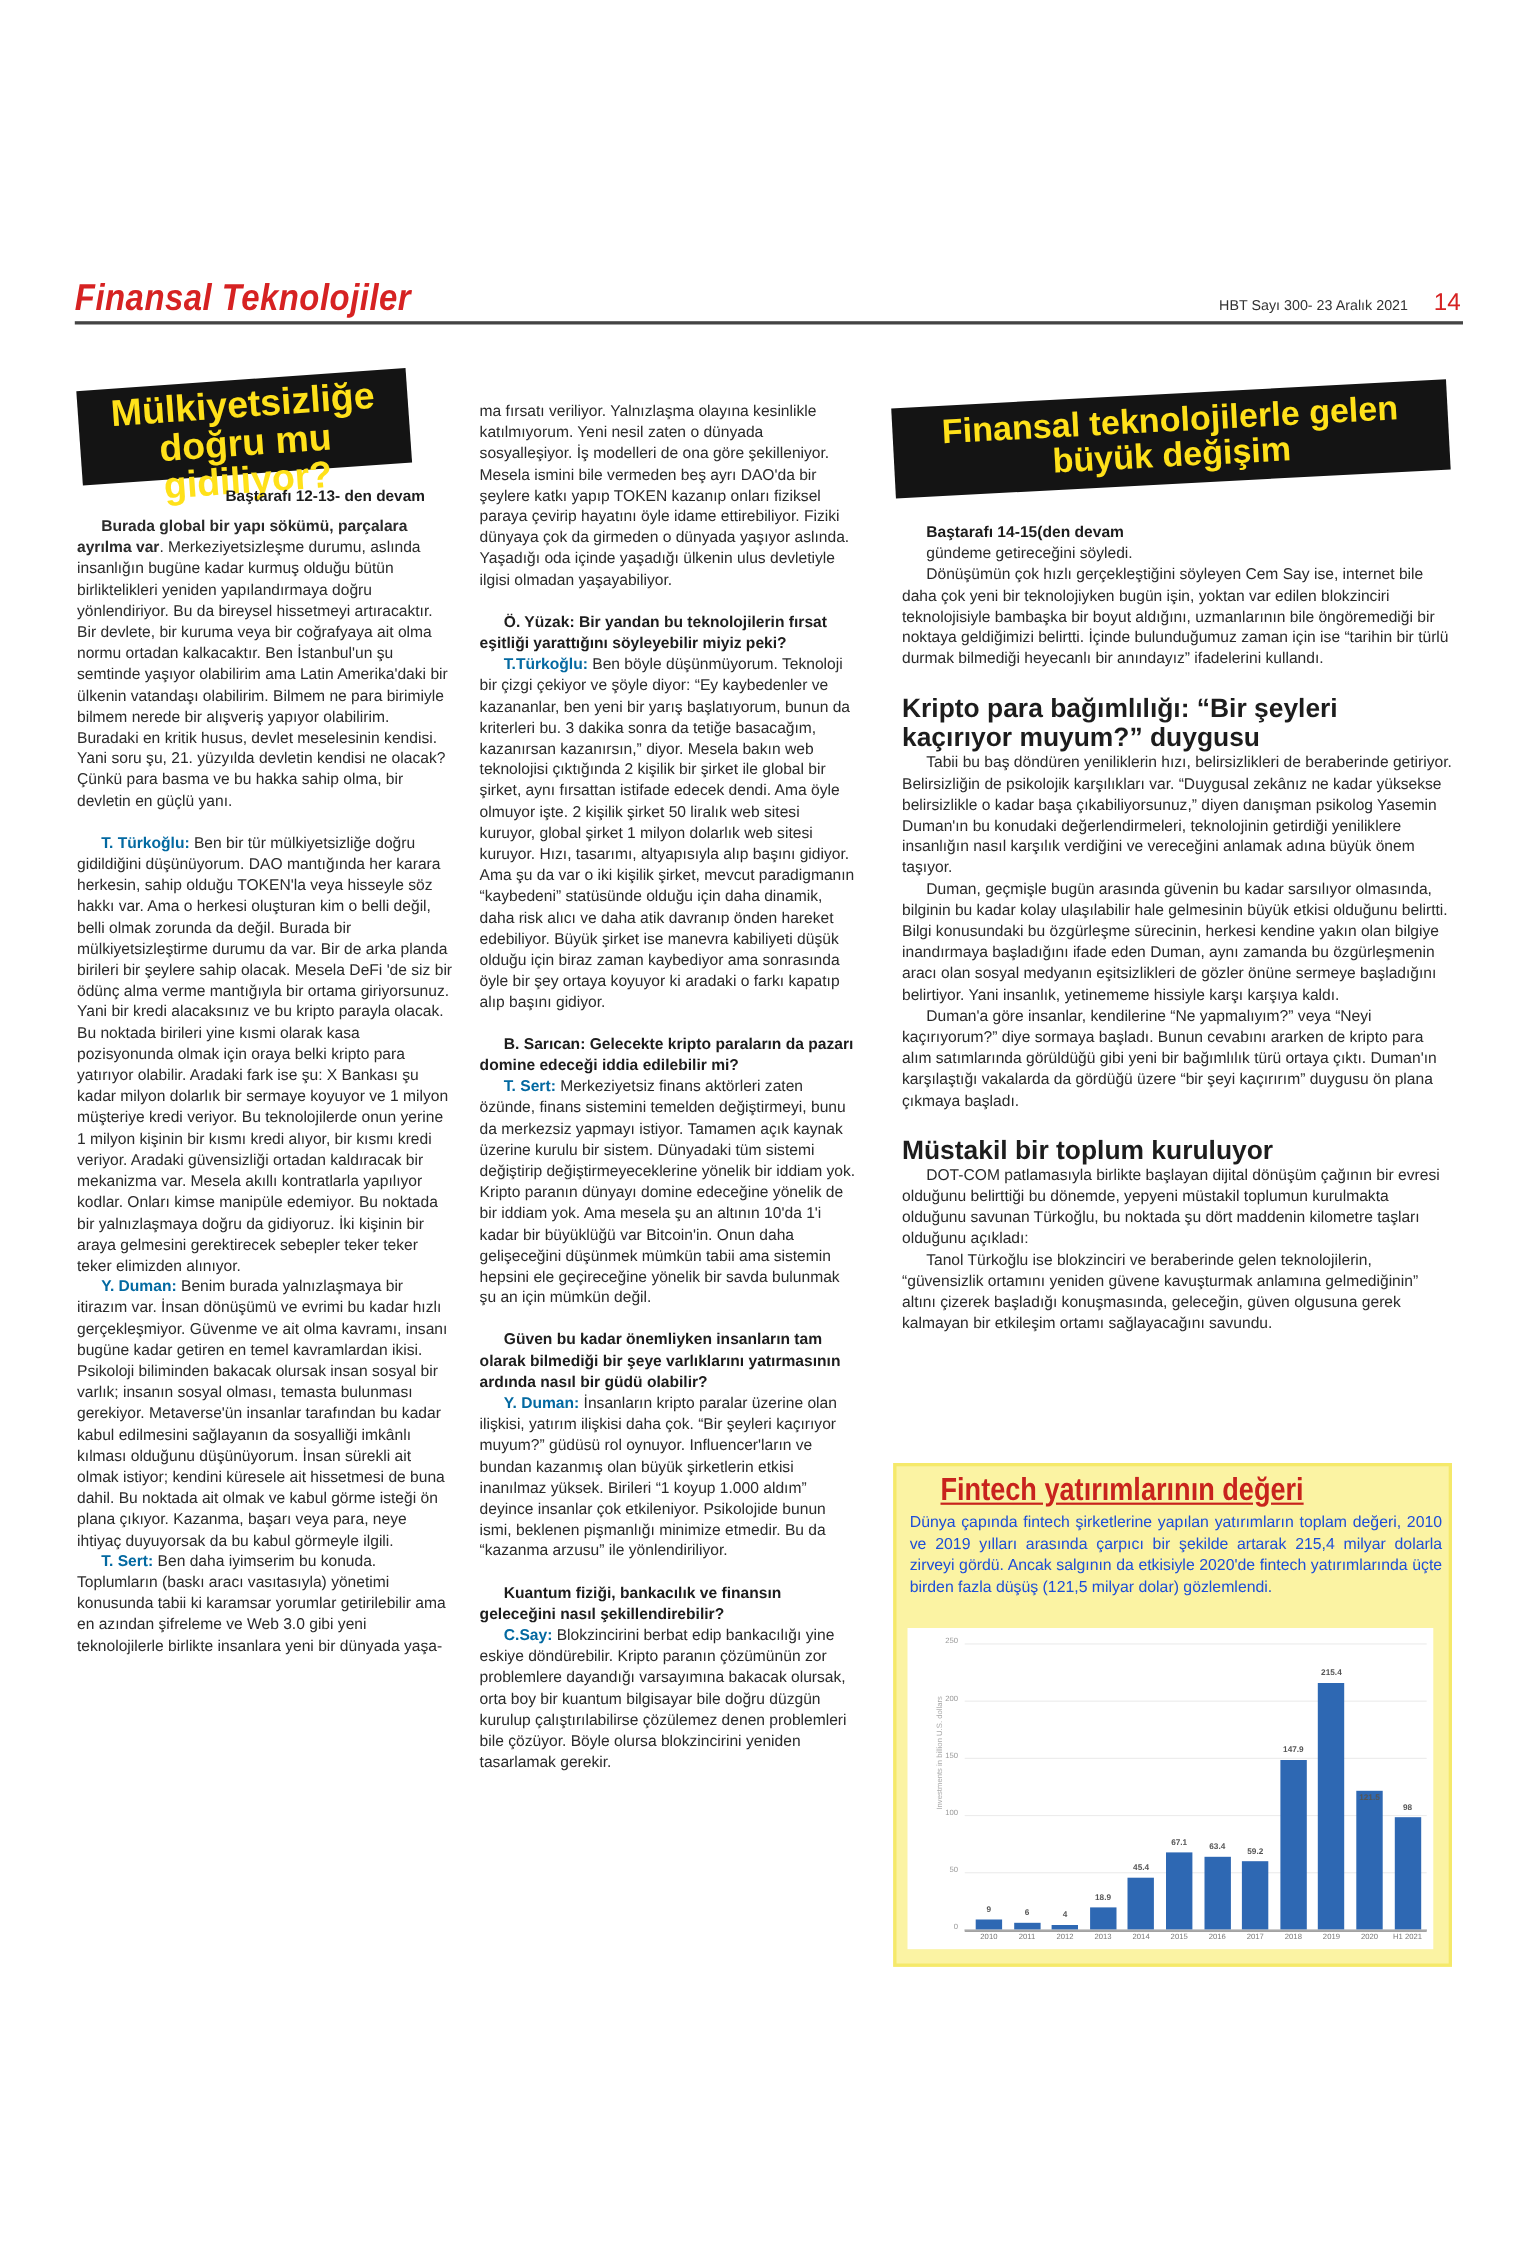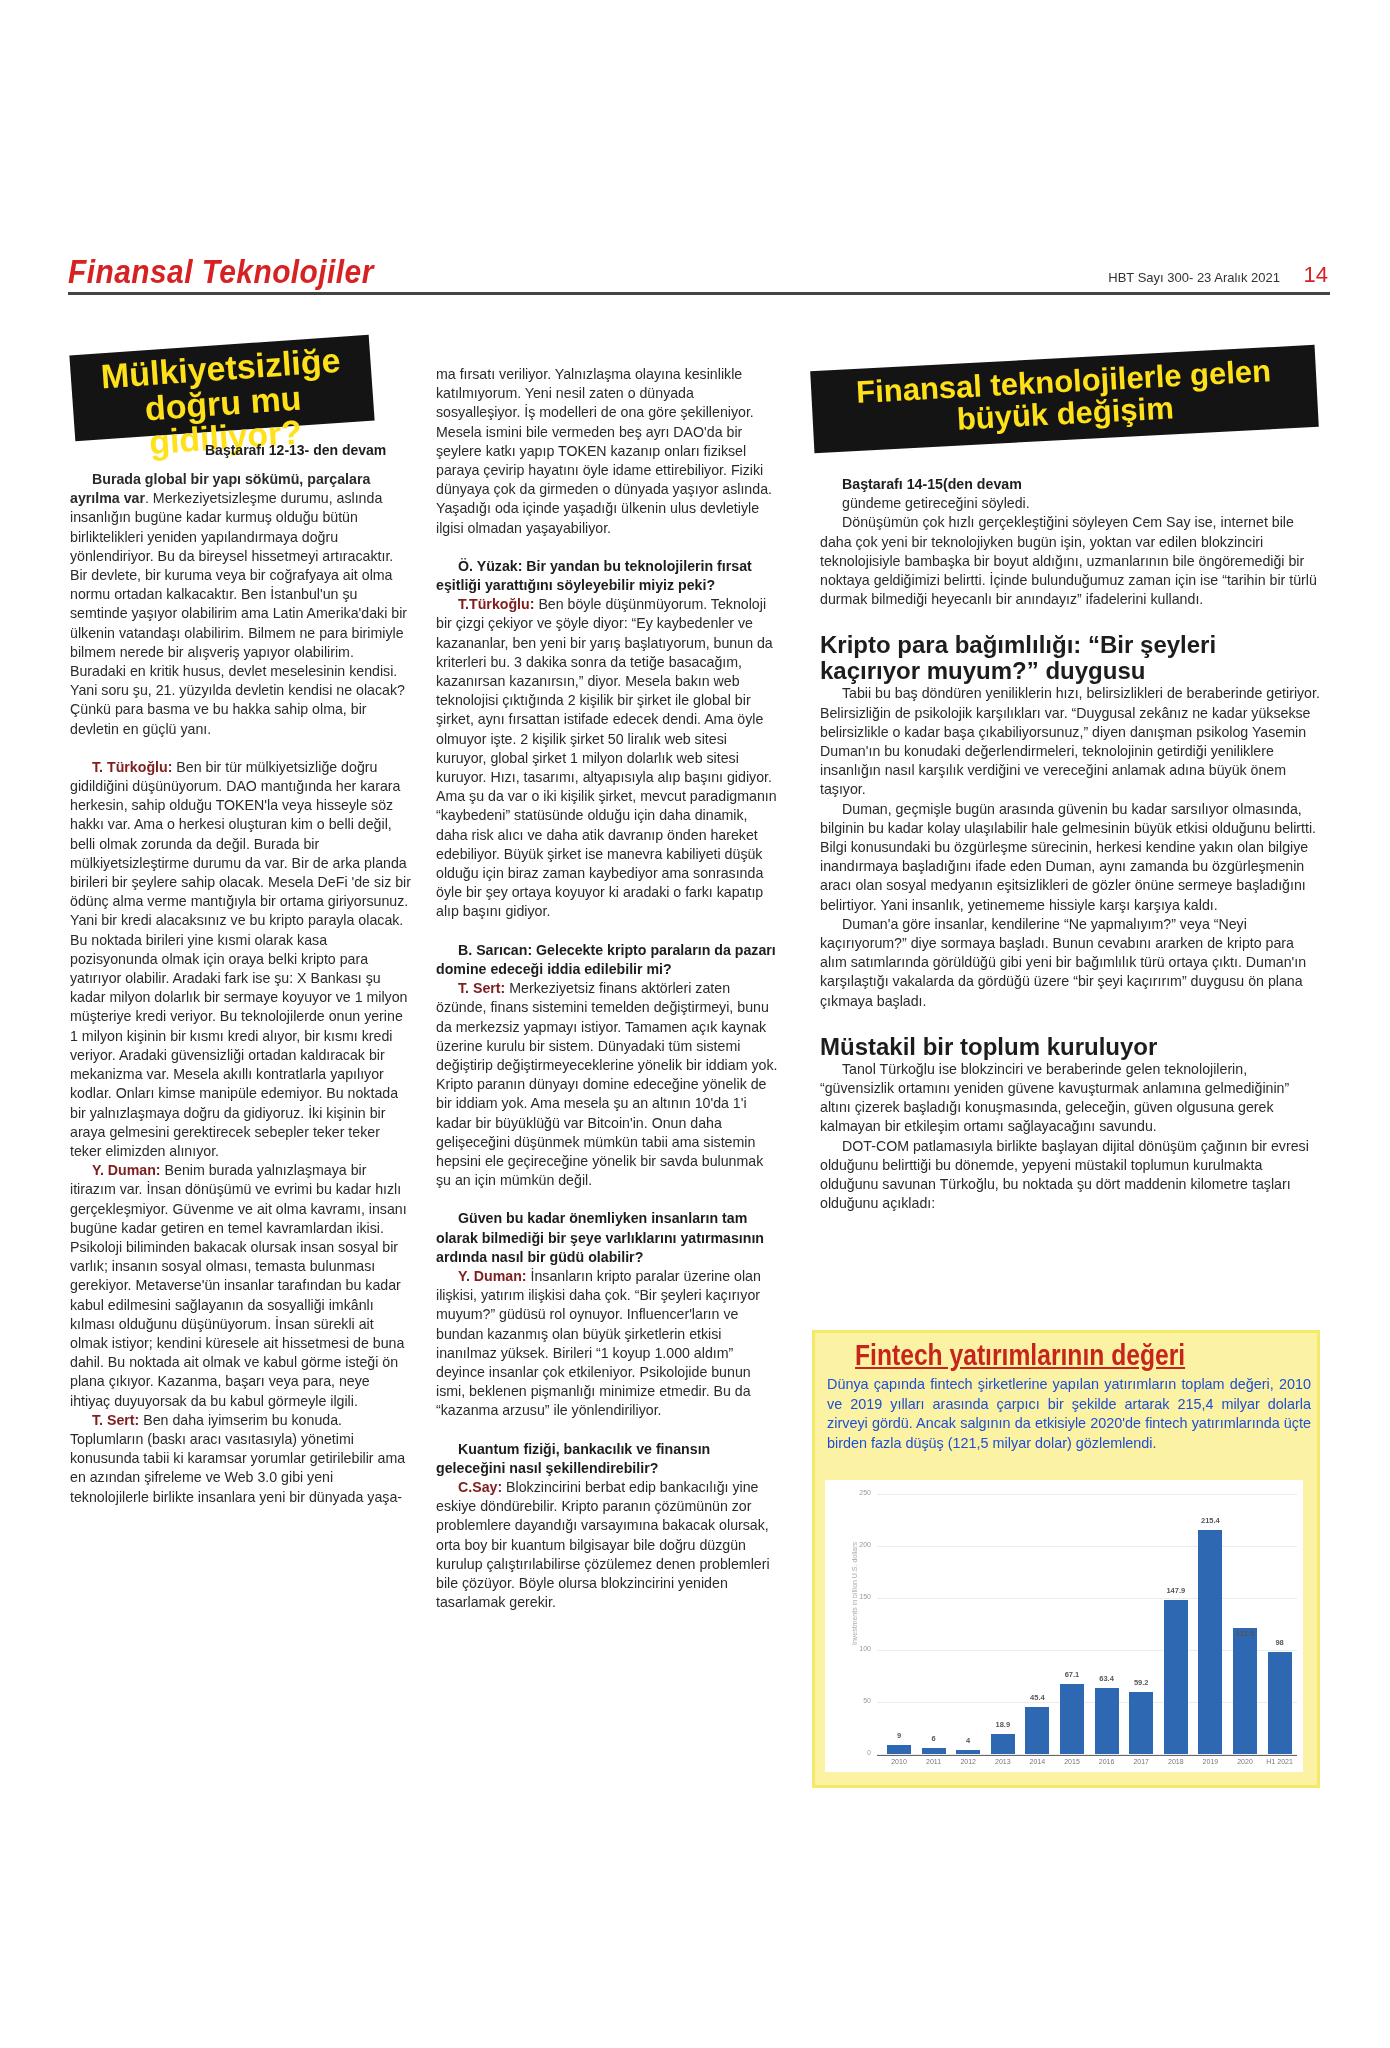--- a/index.html
+++ b/index.html
@@ -13,21 +13,21 @@
   .rule { position: absolute; left: 68px; top: 292px; width: 1262px; height: 3px; background: #444; }
 
   .banner { position: absolute; background: #141414; color: #ffe11a; font-weight: bold; text-align: center; line-height: 1.02; transform-origin: center; }
   .banner-left { left: 72px; top: 345px; width: 300px; height: 86px; font-size: 34px; padding-top: 6px; transform: rotate(-4deg); }
   .banner-right { left: 812px; top: 358px; width: 505px; height: 82px; font-size: 31px; padding-top: 8px; transform: rotate(-3deg); }
 
   .col { position: absolute; font-size: 14.2px; line-height: 19.2px; color: #2b2b2b; text-align: left; }
   .col p { margin: 0; }
   .col .ind { text-indent: 22px; }
   .col .q { font-weight: bold; text-indent: 22px; color: #1d1d1d; }
-  .col .spk { font-weight: bold; color: #7f1d1d; }
+  .col .spk { font-weight: bold; color: #0369a1; }
   .col .gap { height: 19px; }
   .col-1 { left: 70px; top: 470px; width: 342px; }
   .col-2 { left: 436px; top: 365px; width: 345px; }
   .col-3 { left: 820px; top: 475px; width: 500px; }
 
   .continued-left { position: absolute; left: 205px; top: 442px; font-weight: bold; font-size: 14px; color: #1d1d1d; }
 
   .subhead { font-weight: bold; font-size: 24px; line-height: 26px; color: #1d1d1d; margin-top: 4px; }
 
   .fintech-box { position: absolute; left: 812px; top: 1330px; width: 508px; height: 458px; background: #fbf3a3; border: 3px solid #f5e96a; }
@@ -86,22 +86,22 @@
   <p class="q">Baştarafı 14-15(den devam</p>
   <p class="ind">gündeme getireceğini söyledi.</p>
   <p class="ind">Dönüşümün çok hızlı gerçekleştiğini söyleyen Cem Say ise, internet bile daha çok yeni bir teknolojiyken bugün işin, yoktan var edilen blokzinciri teknolojisiyle bambaşka bir boyut aldığını, uzmanlarının bile öngöremediği bir noktaya geldiğimizi belirtti. İçinde bulunduğumuz zaman için ise “tarihin bir türlü durmak bilmediği heyecanlı bir anındayız” ifadelerini kullandı.</p>
   <div class="gap"></div>
   <div class="subhead">Kripto para bağımlılığı: “Bir şeyleri kaçırıyor muyum?” duygusu</div>
   <p class="ind">Tabii bu baş döndüren yeniliklerin hızı, belirsizlikleri de beraberinde getiriyor. Belirsizliğin de psikolojik karşılıkları var. “Duygusal zekânız ne kadar yüksekse belirsizlikle o kadar başa çıkabiliyorsunuz,” diyen danışman psikolog Yasemin Duman'ın bu konudaki değerlendirmeleri, teknolojinin getirdiği yeniliklere insanlığın nasıl karşılık verdiğini ve vereceğini anlamak adına büyük önem taşıyor.</p>
   <p class="ind">Duman, geçmişle bugün arasında güvenin bu kadar sarsılıyor olmasında, bilginin bu kadar kolay ulaşılabilir hale gelmesinin büyük etkisi olduğunu belirtti. Bilgi konusundaki bu özgürleşme sürecinin, herkesi kendine yakın olan bilgiye inandırmaya başladığını ifade eden Duman, aynı zamanda bu özgürleşmenin aracı olan sosyal medyanın eşitsizlikleri de gözler önüne sermeye başladığını belirtiyor. Yani insanlık, yetinememe hissiyle karşı karşıya kaldı.</p>
   <p class="ind">Duman'a göre insanlar, kendilerine “Ne yapmalıyım?” veya “Neyi kaçırıyorum?” diye sormaya başladı. Bunun cevabını ararken de kripto para alım satımlarında görüldüğü gibi yeni bir bağımlılık türü ortaya çıktı. Duman'ın karşılaştığı vakalarda da gördüğü üzere “bir şeyi kaçırırım” duygusu ön plana çıkmaya başladı.</p>
   <div class="gap"></div>
   <div class="subhead">Müstakil bir toplum kuruluyor</div>
+  <p class="ind">DOT-COM patlamasıyla birlikte başlayan dijital dönüşüm çağının bir evresi olduğunu belirttiği bu dönemde, yepyeni müstakil toplumun kurulmakta olduğunu savunan Türkoğlu, bu noktada şu dört maddenin kilometre taşları olduğunu açıkladı:</p>
   <p class="ind">Tanol Türkoğlu ise blokzinciri ve beraberinde gelen teknolojilerin, “güvensizlik ortamını yeniden güvene kavuşturmak anlamına gelmediğinin” altını çizerek başladığı konuşmasında, geleceğin, güven olgusuna gerek kalmayan bir etkileşim ortamı sağlayacağını savundu.</p>
-  <p class="ind">DOT-COM patlamasıyla birlikte başlayan dijital dönüşüm çağının bir evresi olduğunu belirttiği bu dönemde, yepyeni müstakil toplumun kurulmakta olduğunu savunan Türkoğlu, bu noktada şu dört maddenin kilometre taşları olduğunu açıkladı:</p>
 </div>
 
 <div class="fintech-box">
   <div class="fintech-title">Fintech yatırımlarının değeri</div>
   <div class="fintech-text">Dünya çapında fintech şirketlerine yapılan yatırımların toplam değeri, 2010 ve 2019 yılları arasında çarpıcı bir şekilde artarak 215,4 milyar dolarla zirveyi gördü. Ancak salgının da etkisiyle 2020'de fintech yatırımlarında üçte birden fazla düşüş (121,5 milyar dolar) gözlemlendi.</div>
 </div>
 
 <div class="chart" id="chart">
   <div class="ylabel">Investments in billion U.S. dollars</div>
   <div class="axis"></div>

